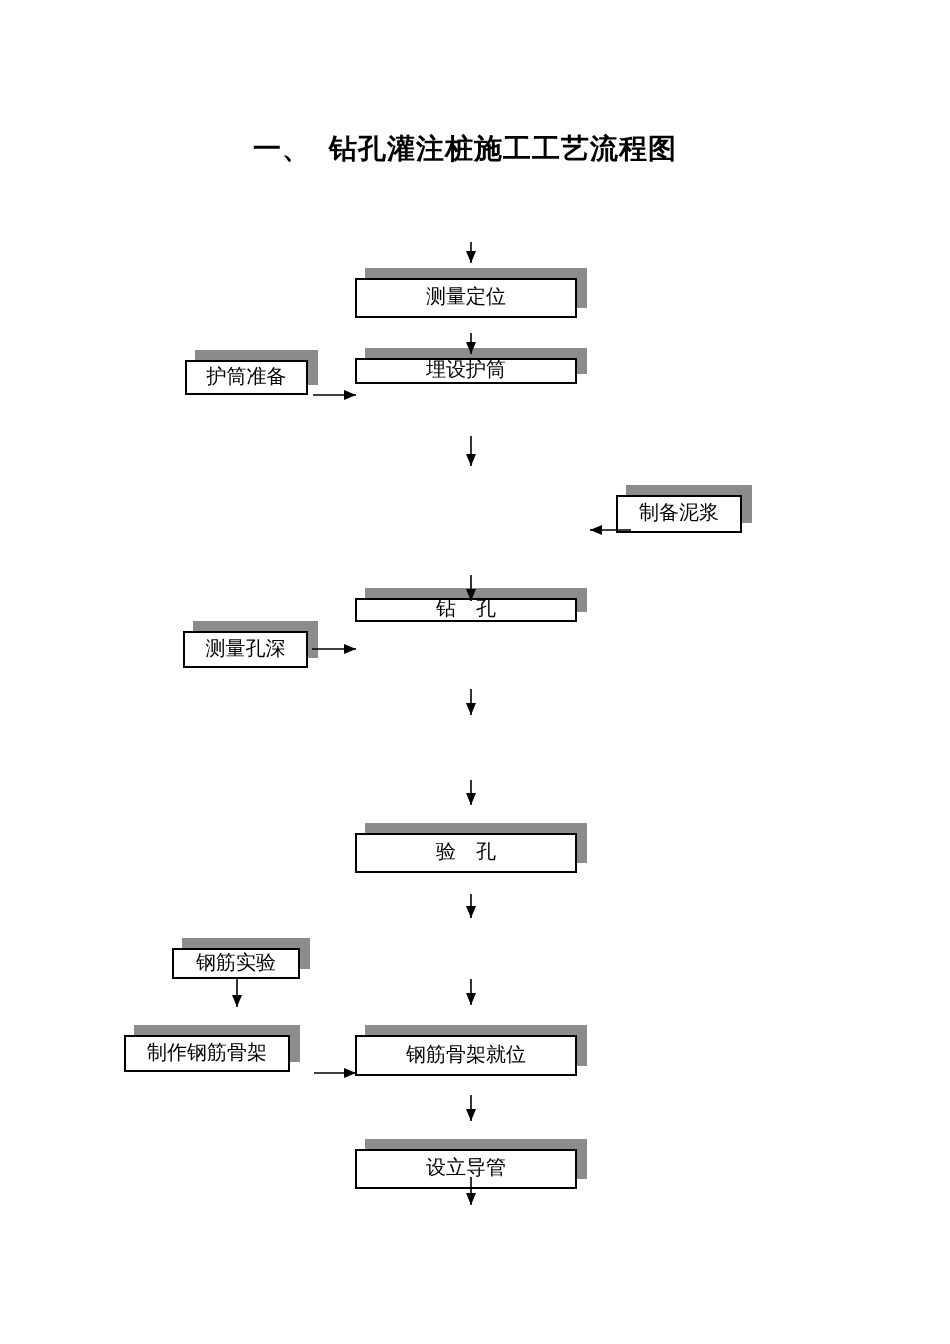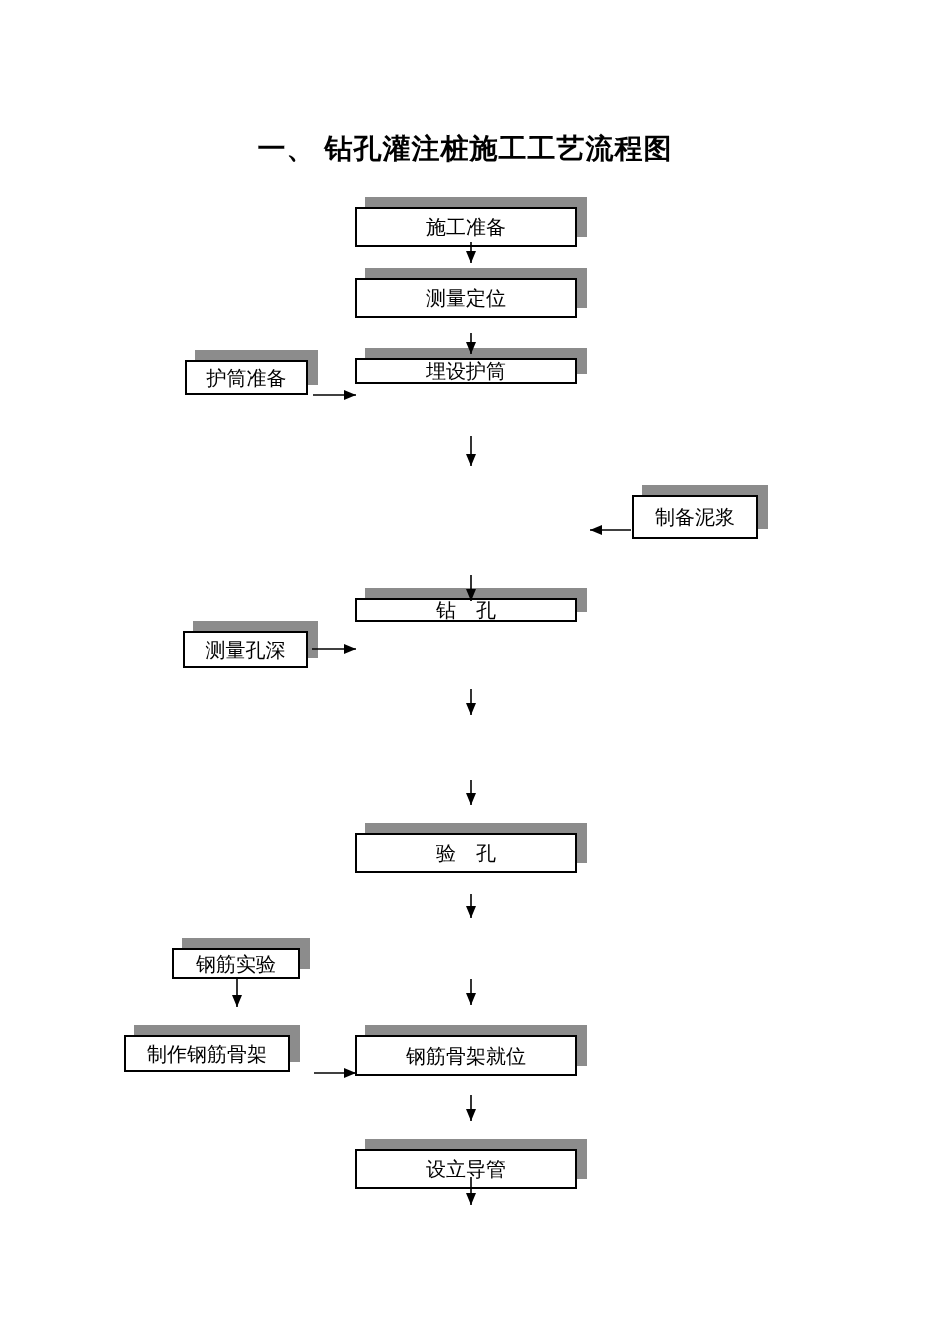--- a/index.html
+++ b/index.html
@@ -8,21 +8,21 @@
     --box-shadow:#8c8c8c;
     --arrow:#000000;
     --text:#000000;
   }
   html,body{margin:0;padding:0;background:#ffffff;}
   .page{
     position:relative;
     width:950px;height:1344px;
     background:#ffffff;
     overflow:hidden;
-    font-family:Liberation Sans, sans-serif;
+    font-family:Liberation Mono, monospace;
   }
   .title{
     position:absolute;
     top:130px;left:0;width:930px;
     text-align:center;
     font-size:28px;
     font-weight:bold;
     color:var(--text);
     letter-spacing:1px;
     white-space:pre;
@@ -52,40 +52,39 @@
     stroke-width:1.6;
   }
 </style>
 </head>
 <body>
 
 <div class="page">
 
   <div class="title">一、 钻孔灌注桩施工工艺流程图</div>
 
-  <div class="fbox" style="left:355px;top:207px;width:222px;height:40px">施工准备</div>
 
   <div class="fbox" style="left:355px;top:278px;width:222px;height:40px">测量定位</div>
 
   <div class="fbox" style="left:355px;top:358px;width:222px;height:26px">埋设护筒</div>
 
 
   <div class="fbox" style="left:355px;top:598px;width:222px;height:24px">钻　孔</div>
 
 
   <div class="fbox" style="left:355px;top:833px;width:222px;height:40px">验　孔</div>
 
 
   <div class="fbox" style="left:355px;top:1035px;width:222px;height:41px">钢筋骨架就位</div>
 
   <div class="fbox" style="left:355px;top:1149px;width:222px;height:40px">设立导管</div>
 
   <div class="fbox" style="left:185px;top:360px;width:123px;height:35px">护筒准备</div>
 
-  <div class="fbox" style="left:632px;top:495px;width:126px;height:44px">制备泥浆</div>
+  <div class="fbox" style="left:616px;top:495px;width:126px;height:38px">制备泥浆</div>
 
   <div class="fbox" style="left:183px;top:631px;width:125px;height:37px">测量孔深</div>
 
   <div class="fbox" style="left:172px;top:948px;width:128px;height:31px">钢筋实验</div>
 
   <div class="fbox" style="left:124px;top:1035px;width:166px;height:37px">制作钢筋骨架</div>
 
   <svg class="arrows" viewBox="0 0 950 1344">
     <defs>
       <marker id="ah" markerUnits="userSpaceOnUse" markerWidth="12" markerHeight="10" refX="12" refY="5" orient="auto">

